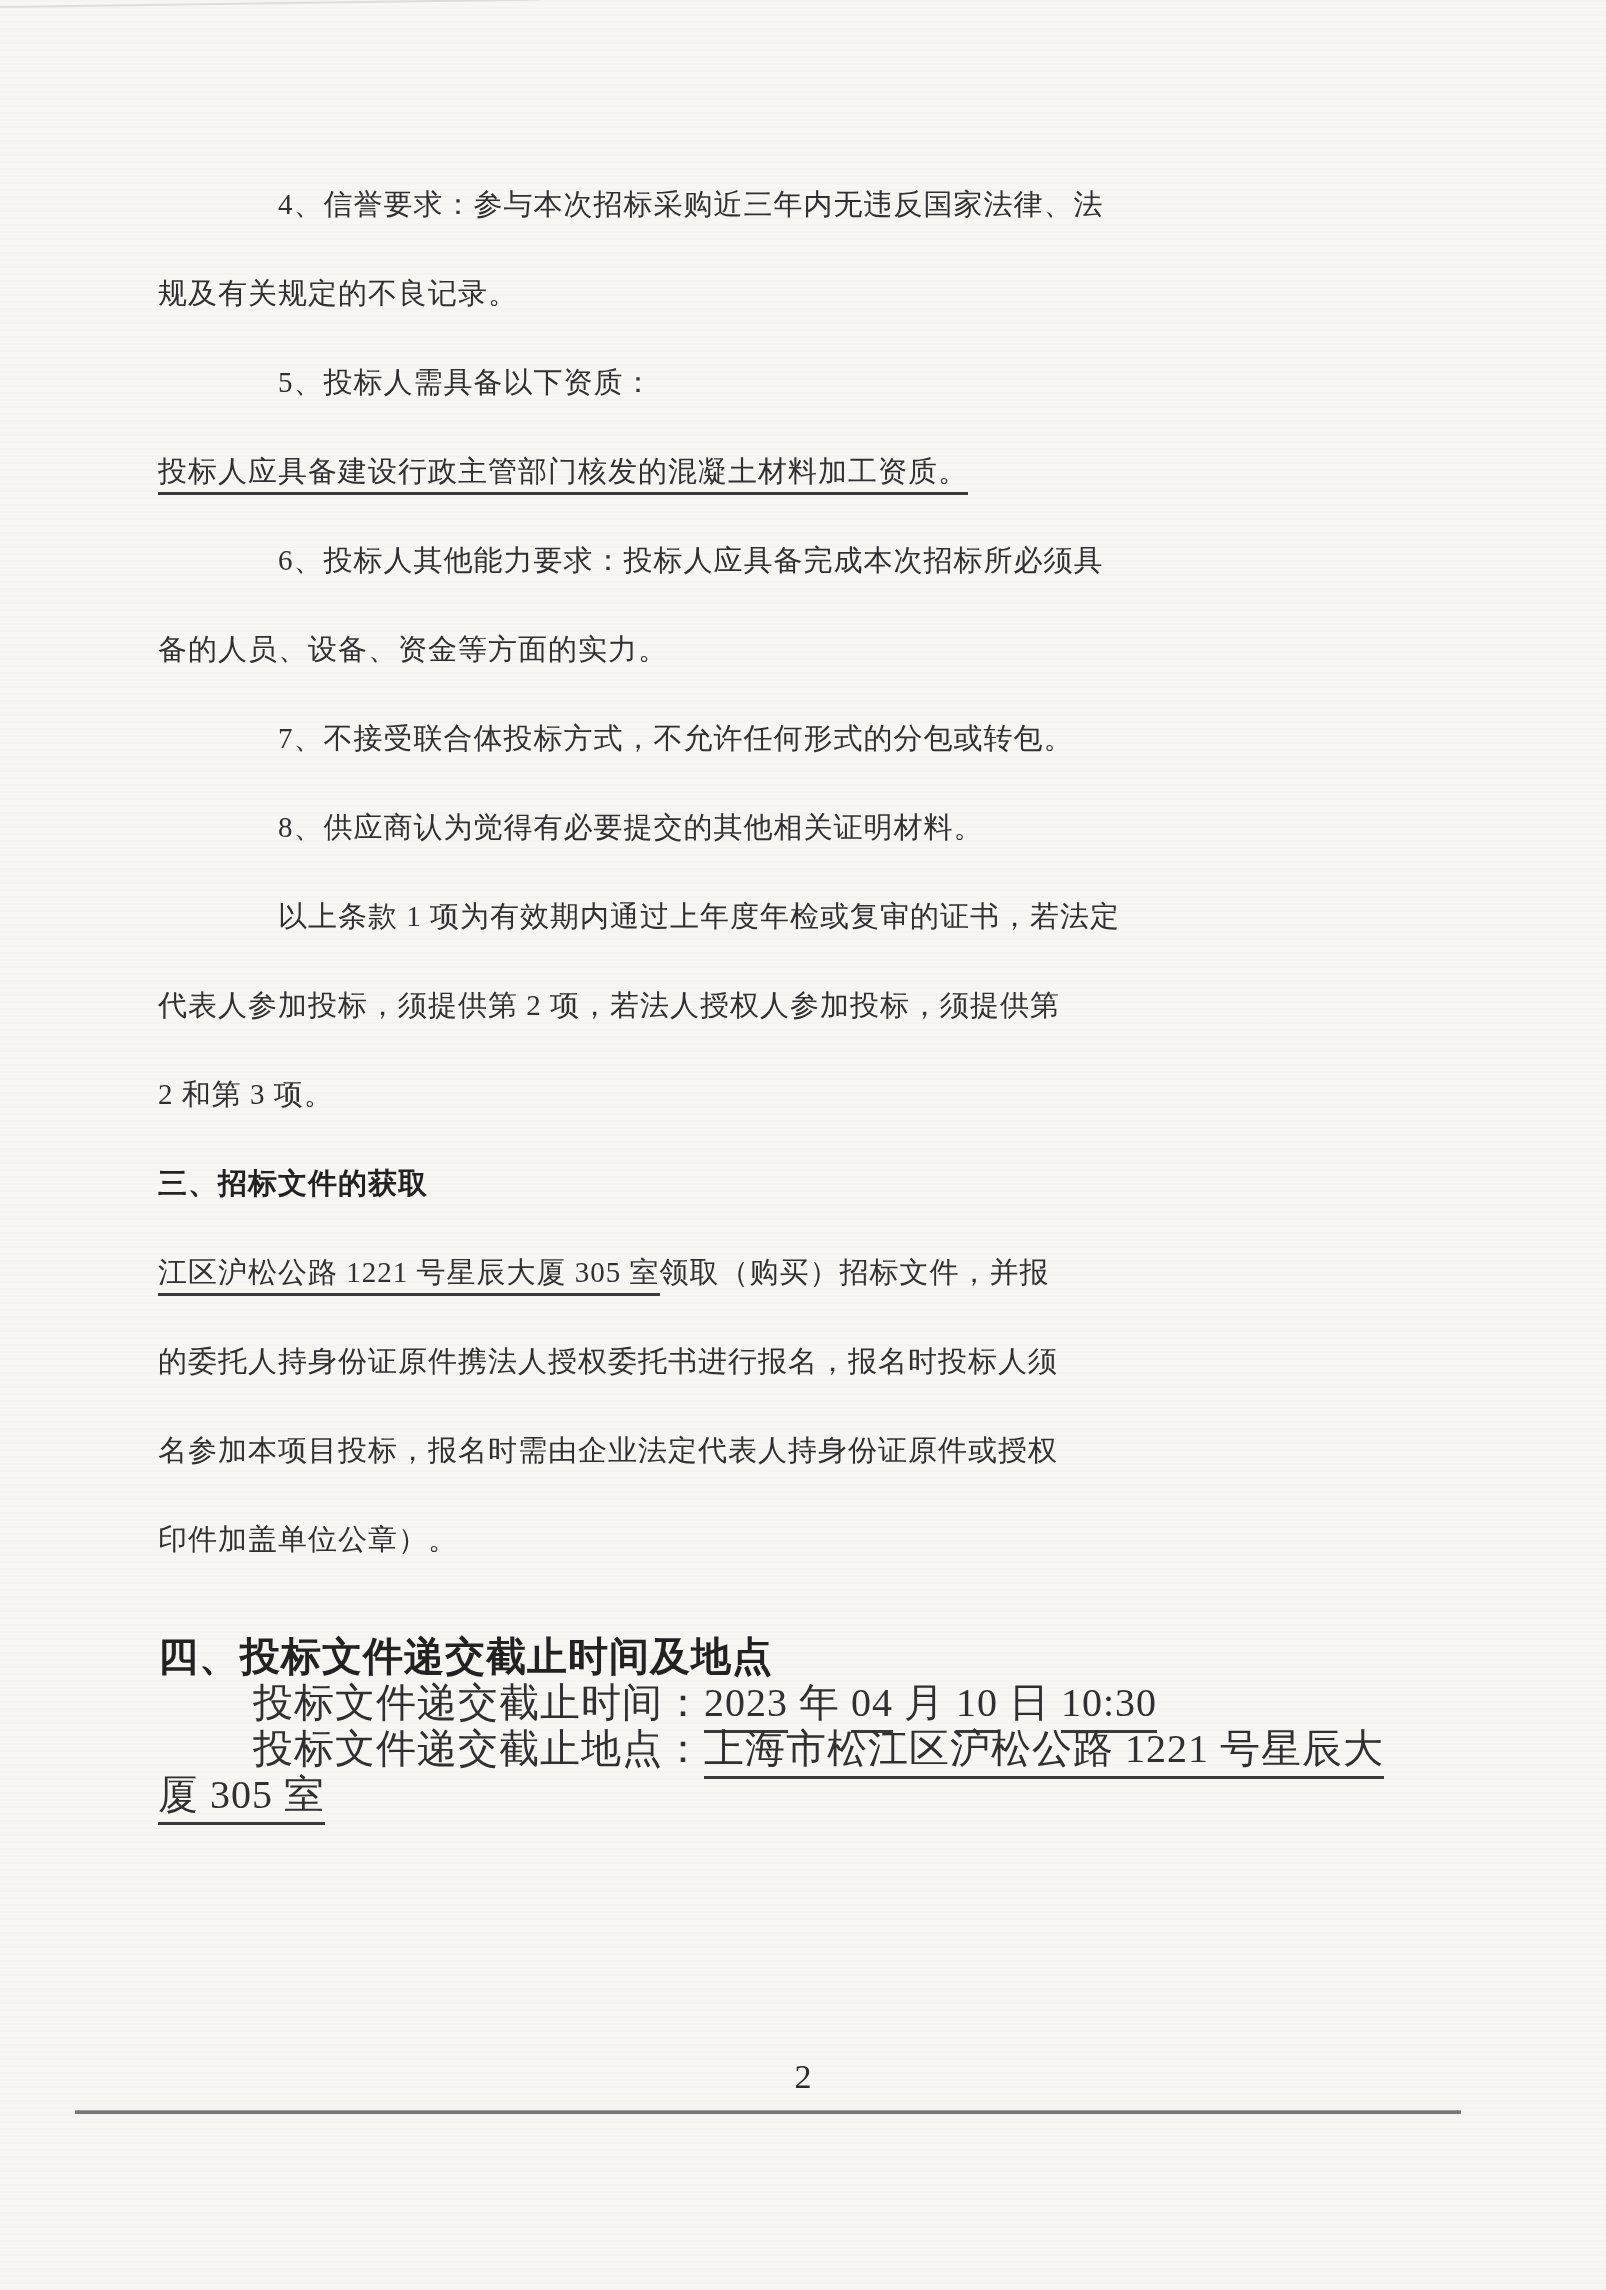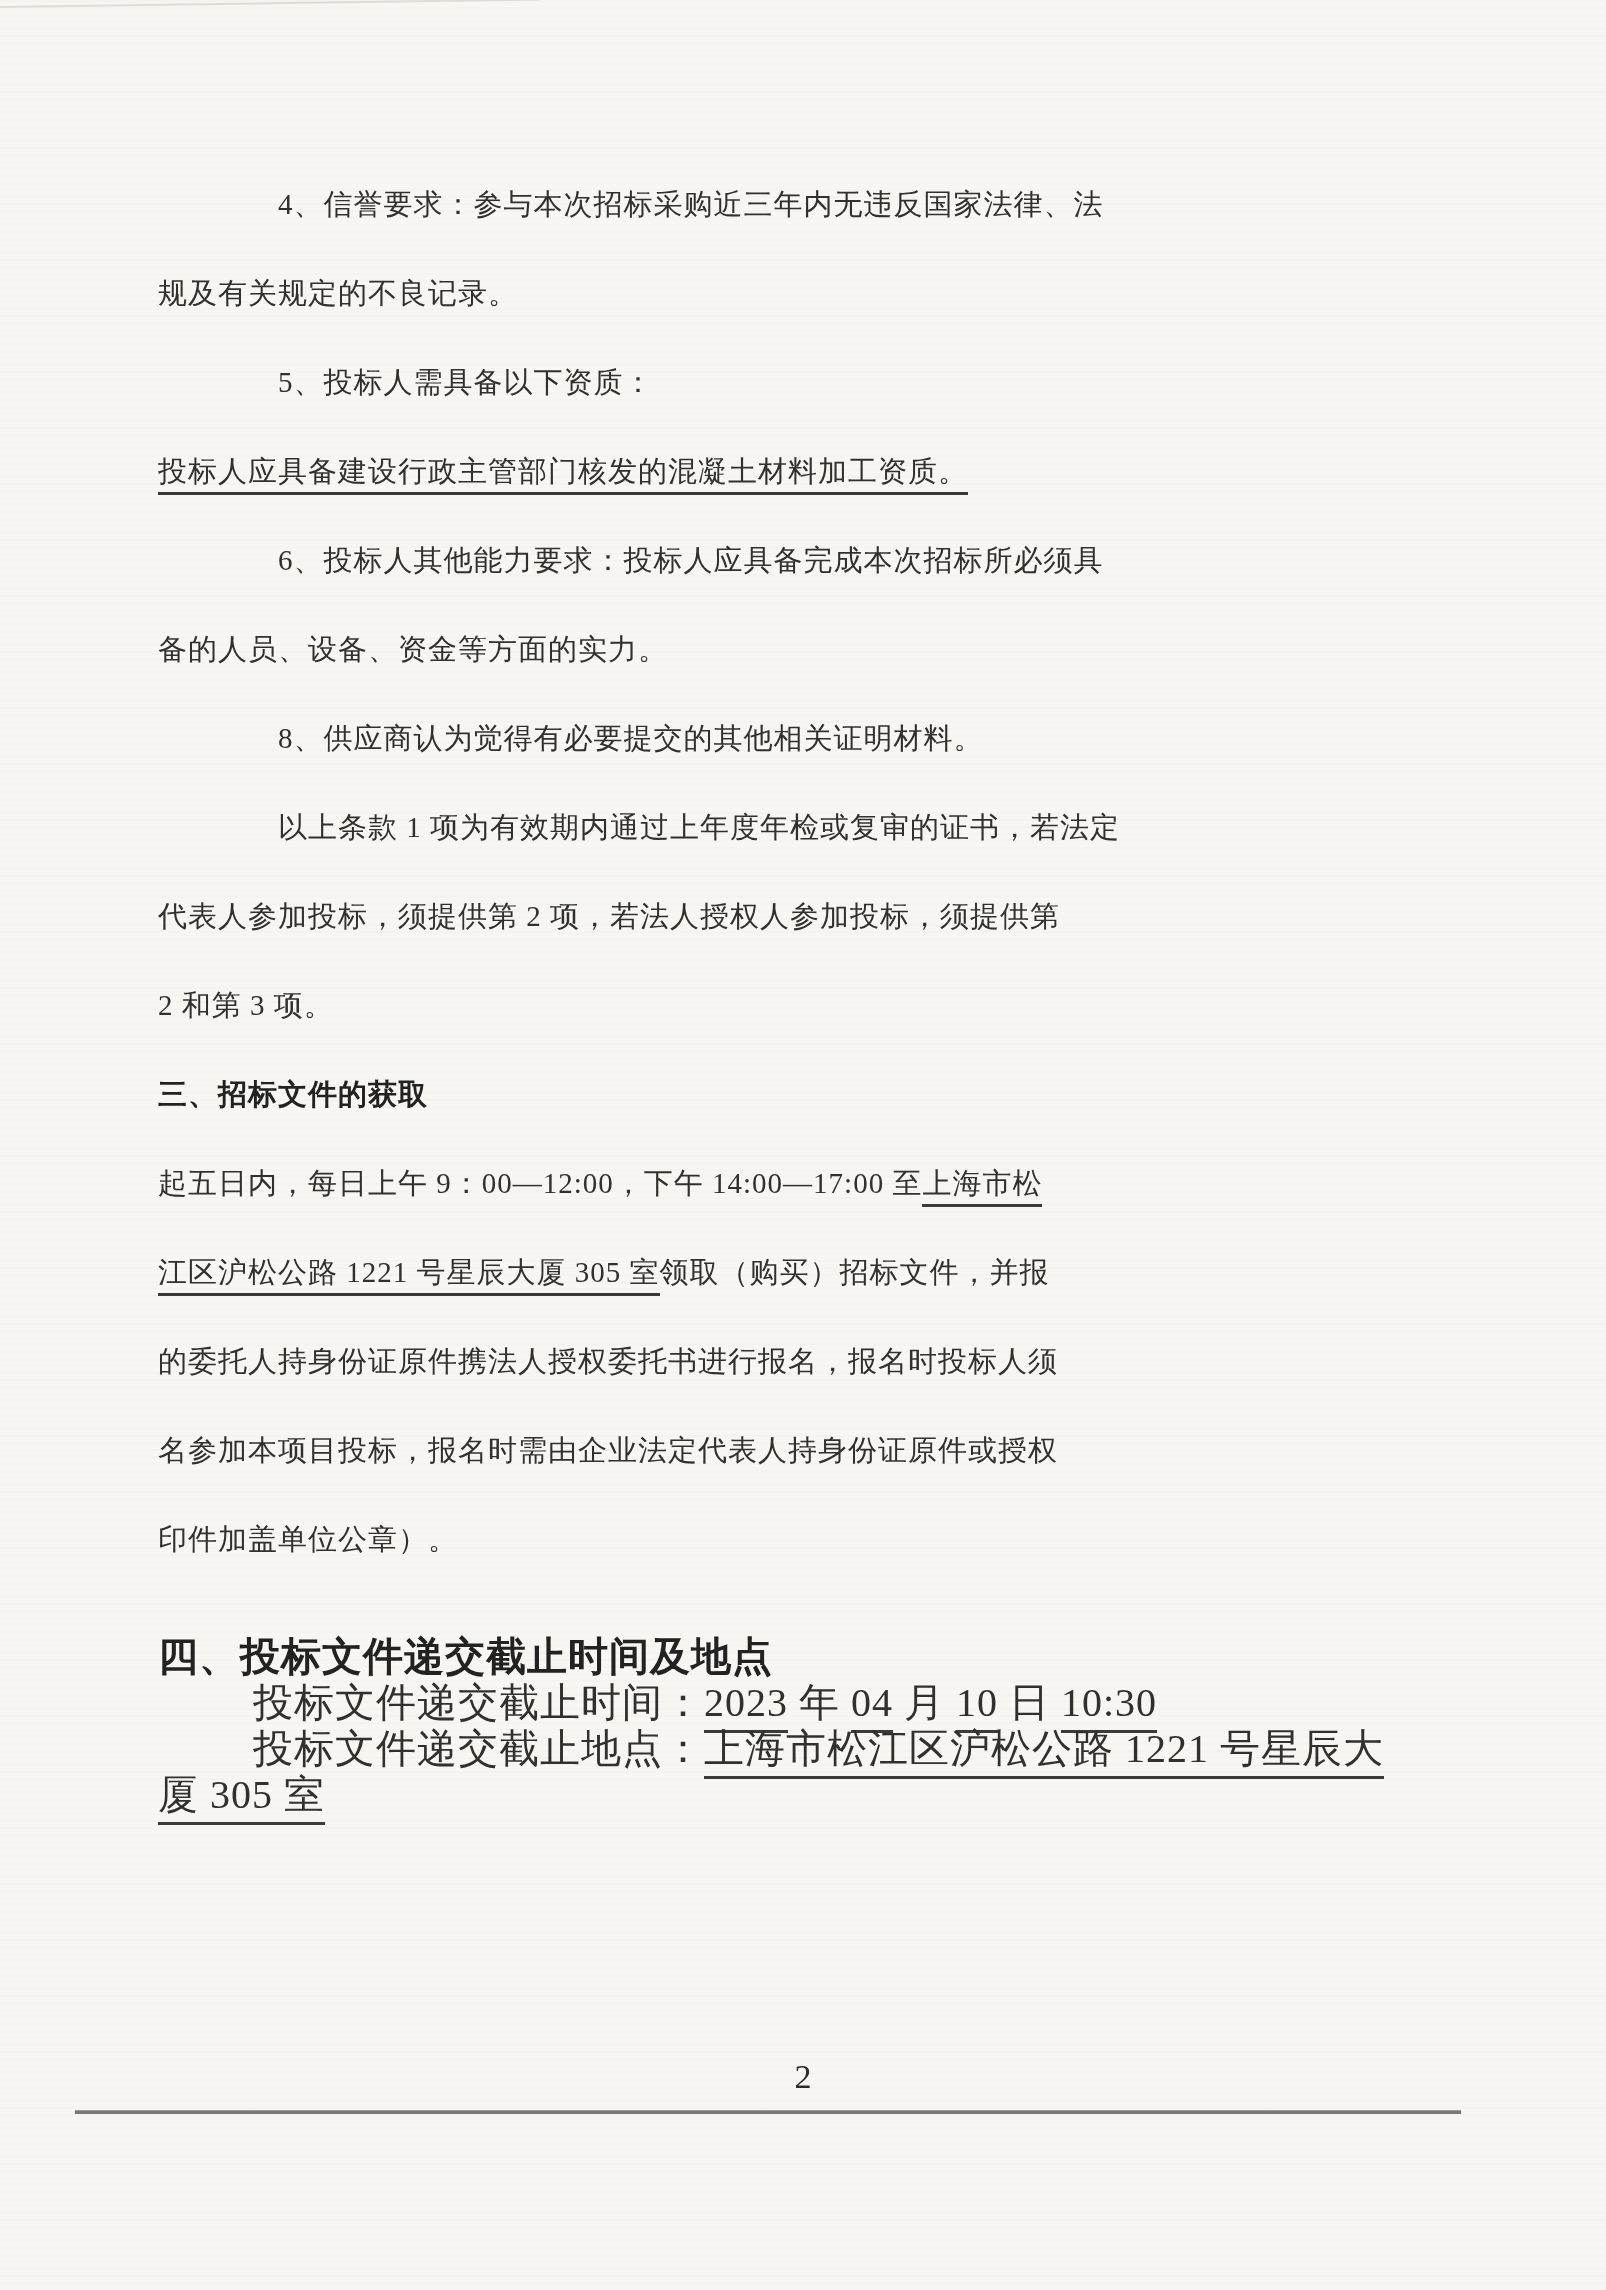--- a/index.html
+++ b/index.html
@@ -58,28 +58,28 @@
 <div class="page">
   <div class="scan-edge"></div>
 
   <div class="content">
     <p class="ln ind"><span>4、信誉要求：参与本次招标采购近三年内无违反国家法律、法</span></p>
     <p class="ln"><span>规及有关规定的不良记录。</span></p>
     <p class="ln ind"><span>5、投标人需具备以下资质：</span></p>
     <p class="ln"><u>投标人应具备建设行政主管部门核发的混凝土材料加工资质。</u></p>
     <p class="ln ind"><span>6、投标人其他能力要求：投标人应具备完成本次招标所必须具</span></p>
     <p class="ln"><span>备的人员、设备、资金等方面的实力。</span></p>
+    <p class="ln ind"><span>7、不接受联合体投标方式，不允许任何形式的分包或转包。</span></p>
     <p class="ln ind"><span>8、供应商认为觉得有必要提交的其他相关证明材料。</span></p>
     <p class="ln ind"><span>以上条款 1 项为有效期内通过上年度年检或复审的证书，若法定</span></p>
     <p class="ln"><span>代表人参加投标，须提供第 2 项，若法人授权人参加投标，须提供第</span></p>
     <p class="ln"><span>2 和第 3 项。</span></p>
 
     <p class="ln head"><span>三、招标文件的获取</span></p>
 
-    <p class="ln"><span>起五日内，每日上午 9：00—12:00，下午 14:00—17:00 至</span><u>上海市松</u></p>
     <p class="ln"><u>江区沪松公路 1221 号星辰大厦 305 室</u><span>领取（购买）招标文件，并报</span></p>
     <p class="ln"><span>的委托人持身份证原件携法人授权委托书进行报名，报名时投标人须</span></p>
     <p class="ln"><span>名参加本项目投标，报名时需由企业法定代表人持身份证原件或授权</span></p>
     <p class="ln"><span>印件加盖单位公章）。</span></p>
 
     <div class="spacer"></div>
 
     <p class="ln tight head"><span>四、投标文件递交截止时间及地点</span></p>
     <p class="ln tight ind2"><span>投标文件递交截止时间：</span><u>2023</u><span> 年 </span><u>04</u><span> 月 </span><u>10</u><span> 日 </span><u>10:30</u></p>
     <p class="ln tight ind2"><span>投标文件递交截止地点：</span><u>上海市松江区沪松公路 1221 号星辰大</u></p>

